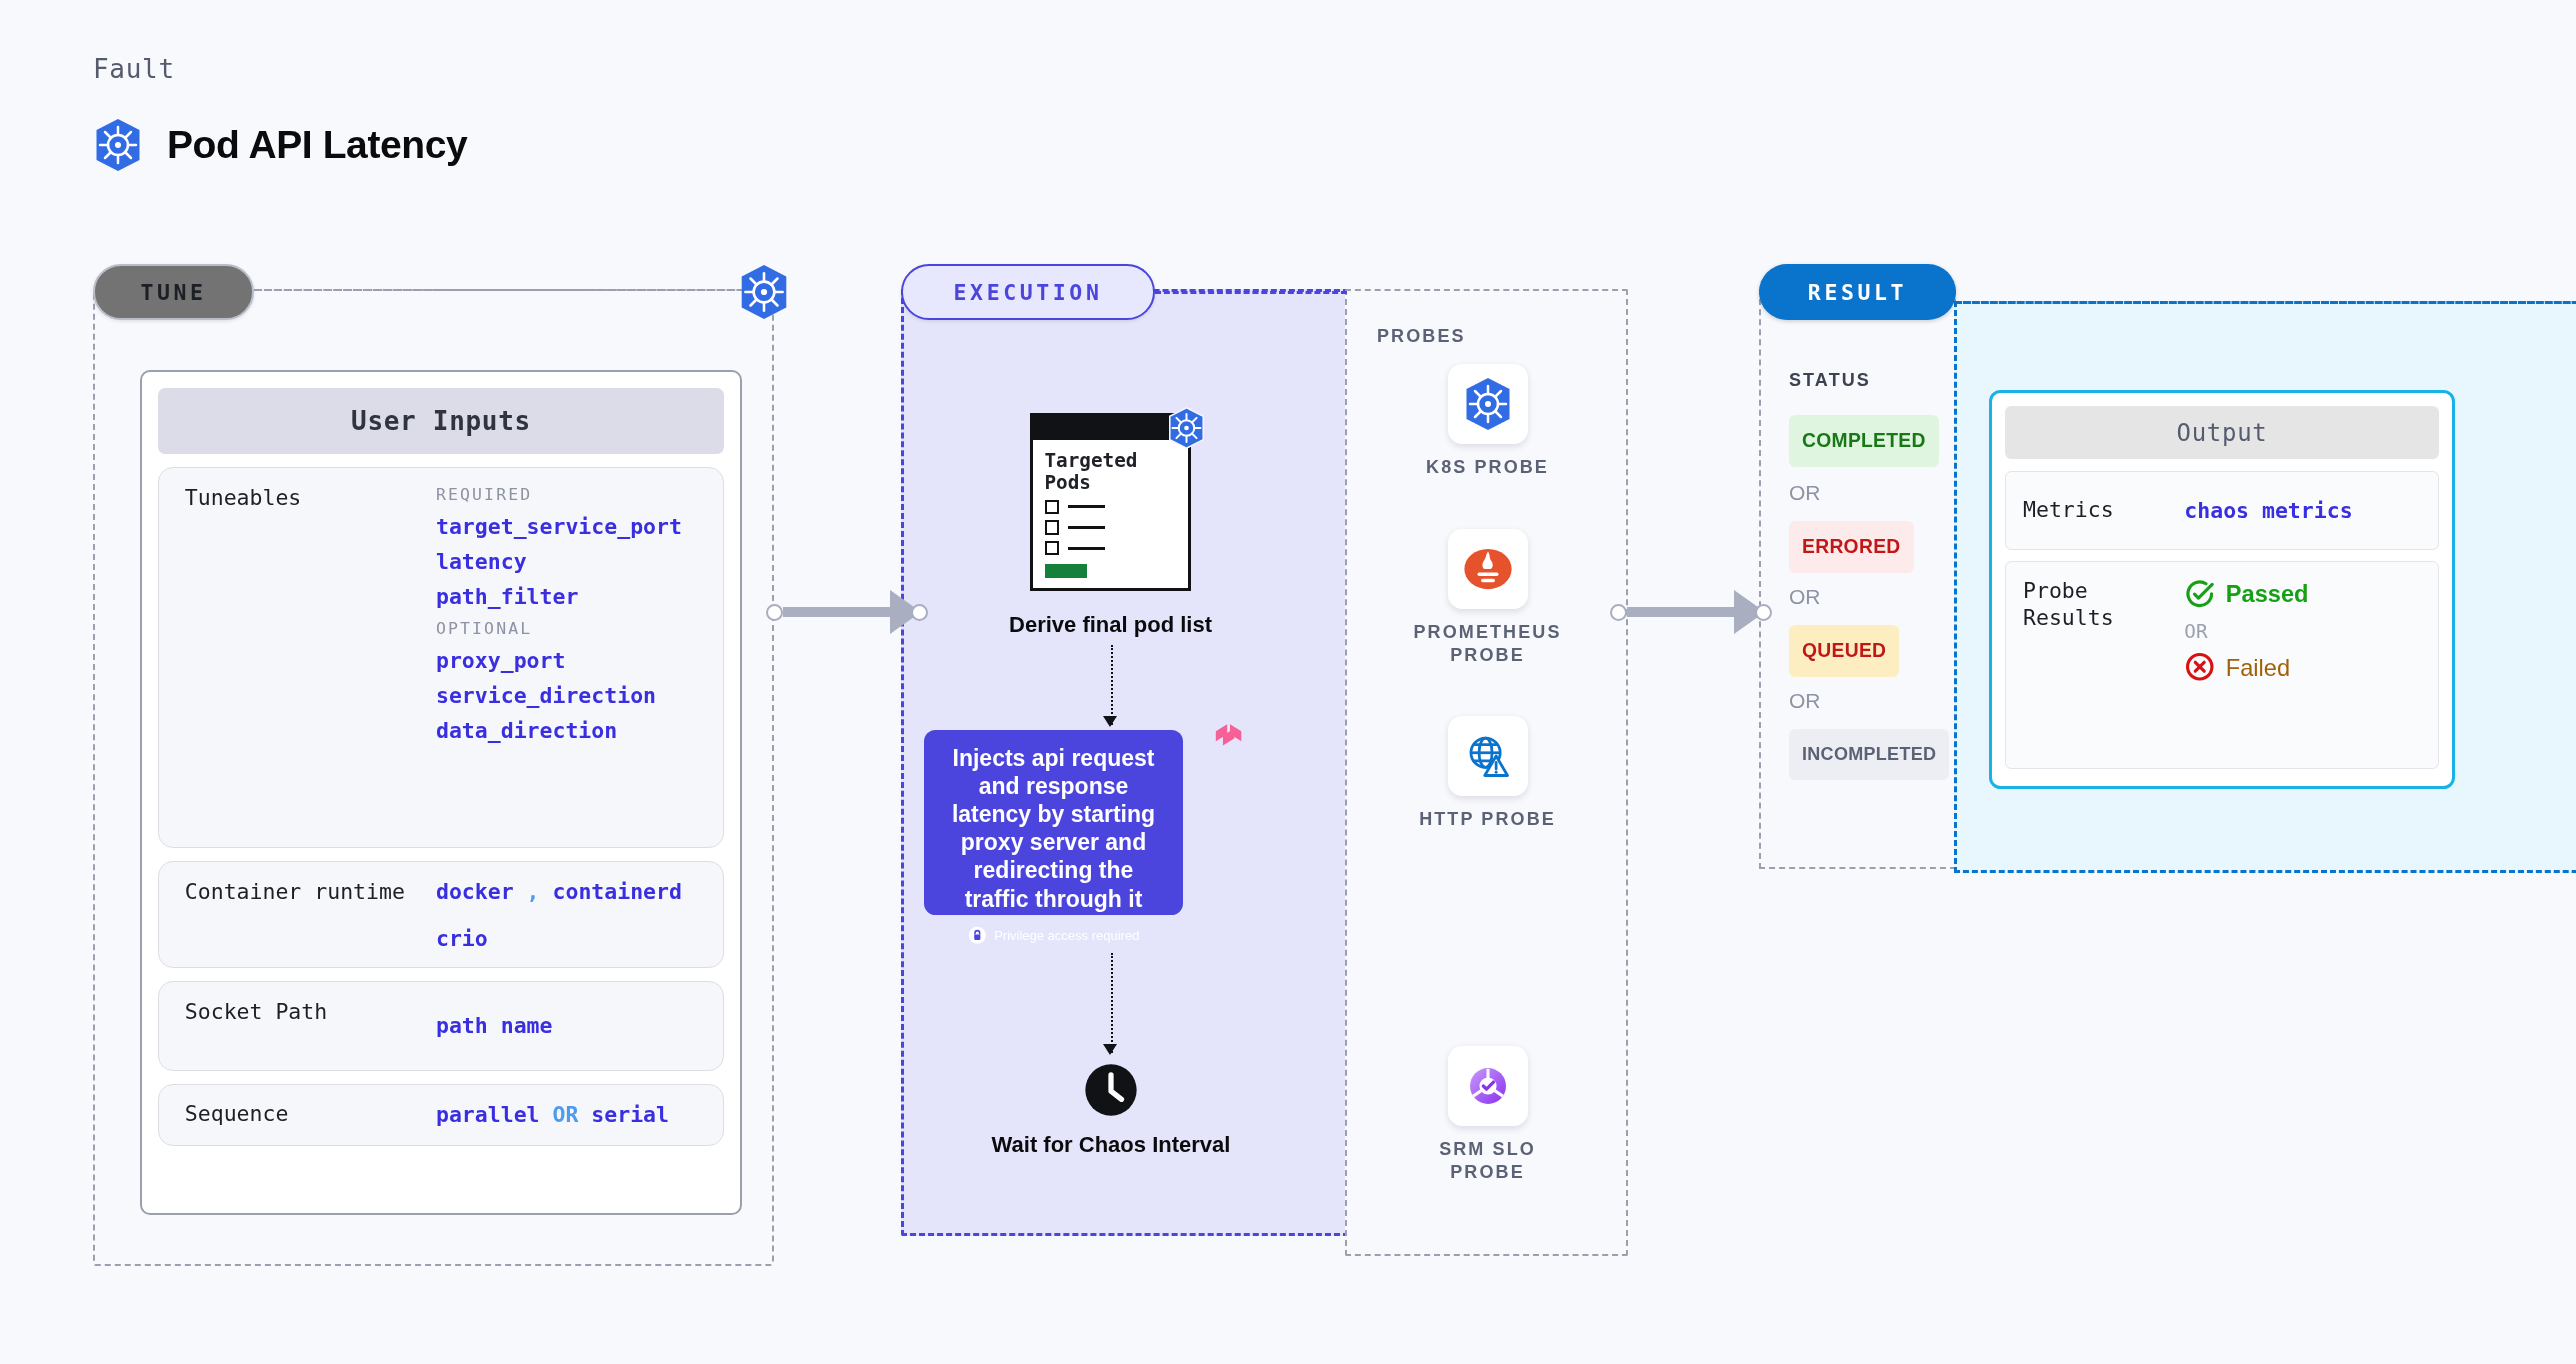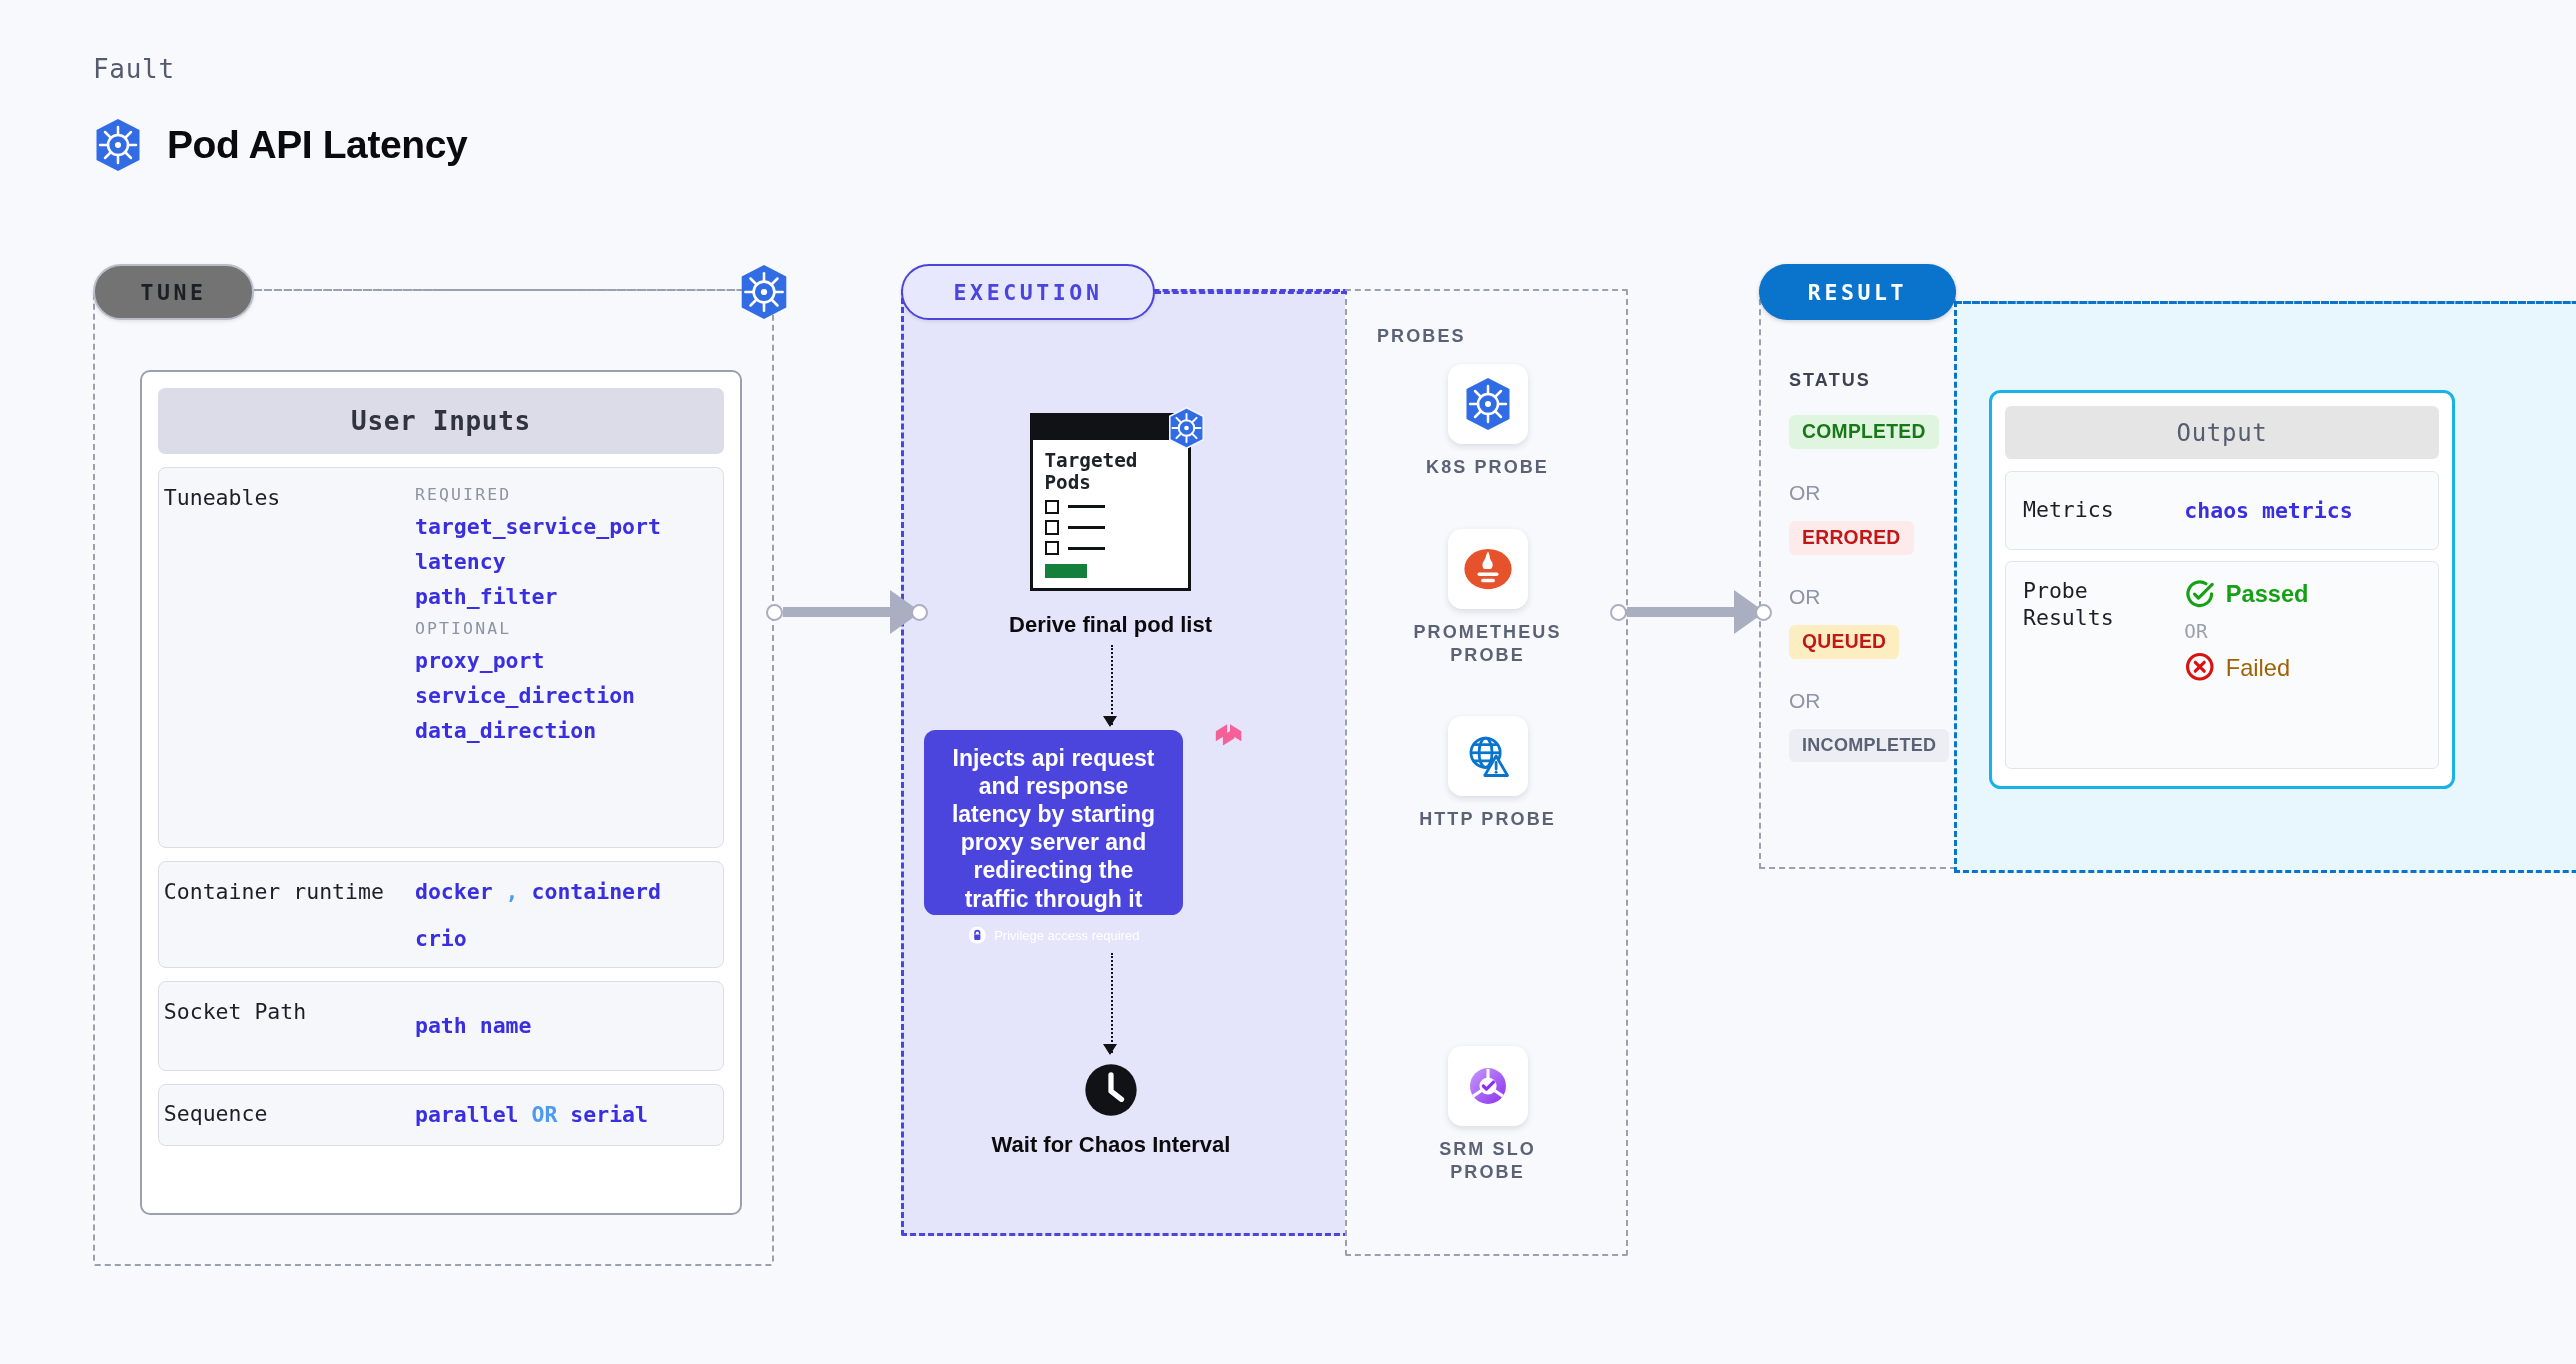--- a/index.html
+++ b/index.html
@@ -75,21 +75,21 @@
     background: #ffffff; border: 2.1px solid #9aa0ae; border-radius: 10px; padding: 15.8px;
   }
   .card-head {
     height: 66px; background: #dcdce8; border-radius: 7.2px;
     display: flex; align-items: center; justify-content: center;
     font-family: "DejaVu Sans Mono", monospace; font-weight: bold;
     font-size: 26px; color: #30343f; letter-spacing: 0.7px;
   }
   .sub-card {
     margin-top: 13px; background: #f6f7fb; border: 1.4px solid #dcdee6;
-    border-radius: 8px; padding: 17px 5px; display: flex; gap: 7.2px;
+    border-radius: 15px; padding: 17px 26px; display: flex; gap: 7.2px;
   }
   .sc-label {
     font-family: "DejaVu Sans Mono", monospace; font-size: 21.5px; color: #1c1f26;
     width: 244px; flex: none; line-height: 1.25;
   }
   .sc-body { display: flex; flex-direction: column; gap: 10px; }
   .grp-title {
     font-family: "DejaVu Sans Mono", monospace; font-size: 16.5px;
     letter-spacing: 2.1px; color: #8d93a3;
   }
@@ -168,21 +168,21 @@
     font-weight: bold; text-align: center; line-height: 1.3;
   }
 
   
   .status-title {
     position: absolute; left: 1789px; top: 370px;
     font-size: 18px; letter-spacing: 2.1px; color: #3d4253; font-weight: bold;
   }
   .badge {
     position: absolute; display: inline-flex; align-items: center;
-    padding: 6px 13px; border-radius: 6.4px;
+    padding: 15px 13px; border-radius: 6.4px;
     font-size: 19.3px; font-weight: bold; letter-spacing: 0.3px;
   }
   .or-txt { position: absolute; font-size: 21px; color: #8e94a6; }
 
   
   .output-card {
     position: absolute; left: 1989px; top: 390px; width: 466px; height: 399px;
     background: #ffffff; border: 3.6px solid #19b2e6; border-radius: 11.5px; padding: 13px;
   }
   .out-head {

